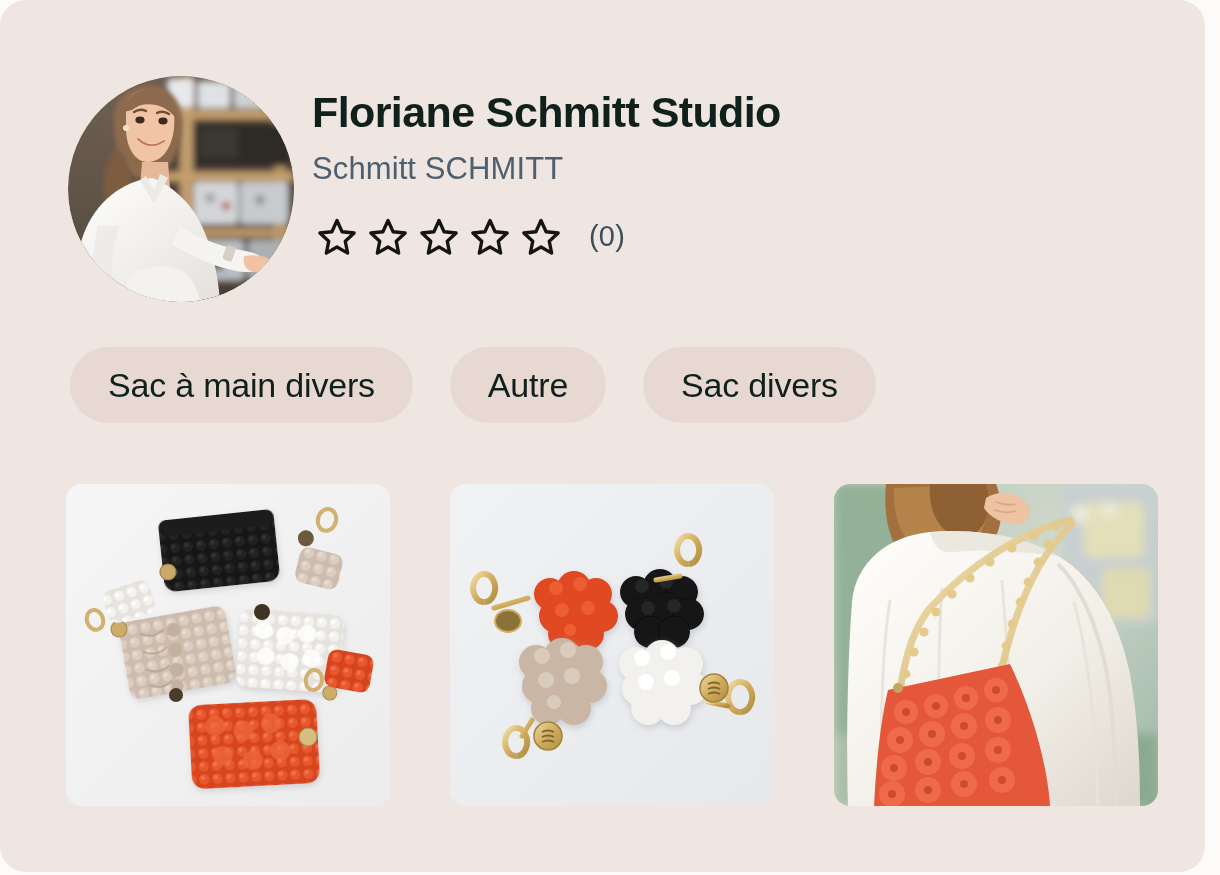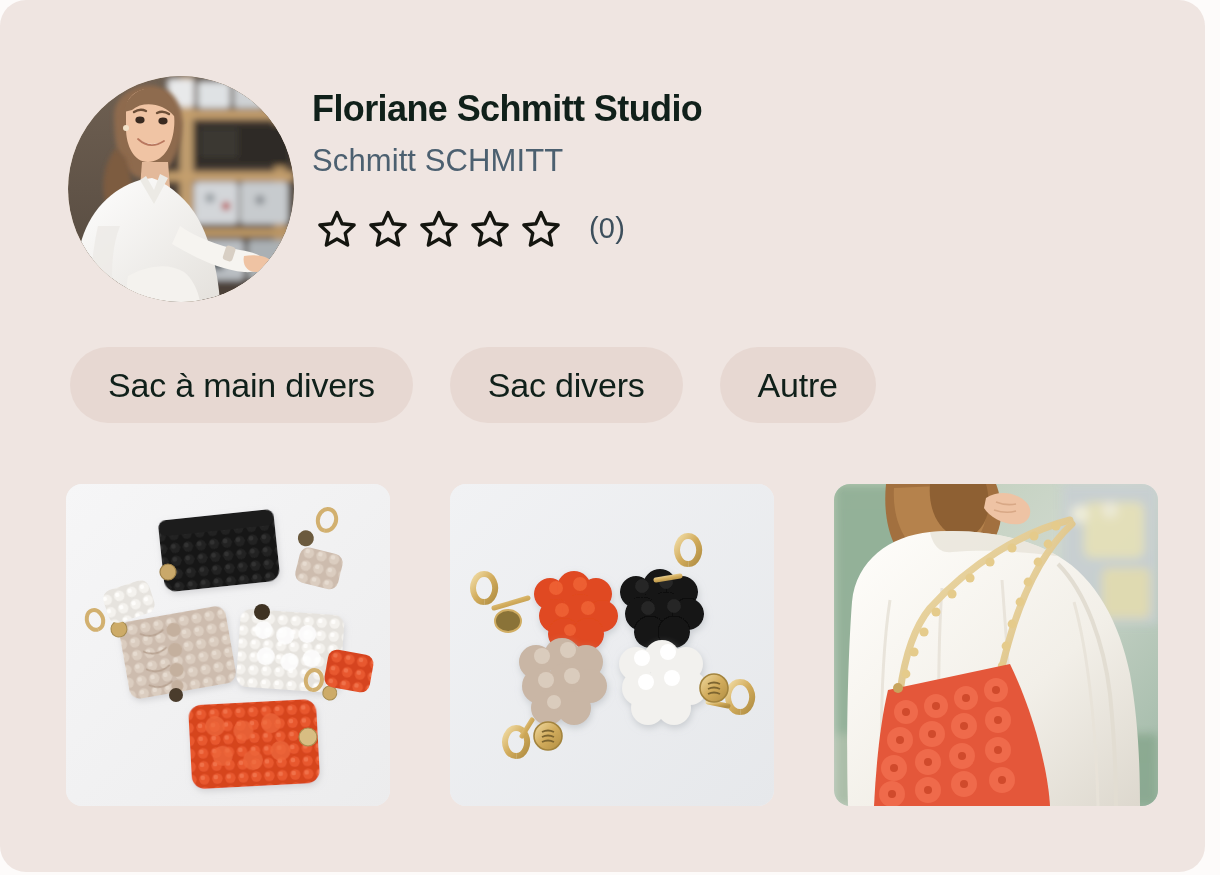--- a/index.html
+++ b/index.html
@@ -48,21 +48,21 @@
   }
 
   .avatar svg { display: block; width: 100%; height: 100%; }
 
   .identity {
     margin-left: 18px;
     padding-top: 12px;
   }
 
   .shop-name {
-    font-size: 36px;
+    font-size: 43px;
     font-weight: bold;
     color: #10201a;
     letter-spacing: -0.6px;
     line-height: 1.15;
     white-space: nowrap;
   }
 
   .owner-name {
     font-size: 31px;
     font-weight: normal;
@@ -260,22 +260,22 @@
               <path d="M12 2.6 L14.9 9.0 L21.8 9.7 L16.7 14.4 L18.1 21.2 L12 17.7 L5.9 21.2 L7.3 14.4 L2.2 9.7 L9.1 9.0 Z" fill="none" stroke="#14150f" stroke-width="1.9" stroke-linejoin="round"></path>
             </svg>
         </div>
         <div class="rating-count">(0)</div>
       </div>
     </div>
   </div>
 
   <div class="tag-row">
     <div class="tag-pill">Sac à main divers</div>
+    <div class="tag-pill">Autre</div>
     <div class="tag-pill">Sac divers</div>
-    <div class="tag-pill">Autre</div>
   </div>
 
   <div class="gallery">
 
     <div class="thumb">
       <svg viewBox="0 0 324 322" preserveAspectRatio="xMidYMid slice">
         <defs>
           <linearGradient id="bg1" x1="0" y1="0" x2="1" y2="1">
             <stop offset="0" stop-color="#f6f6f7"></stop>
             <stop offset="1" stop-color="#ececed"></stop>

